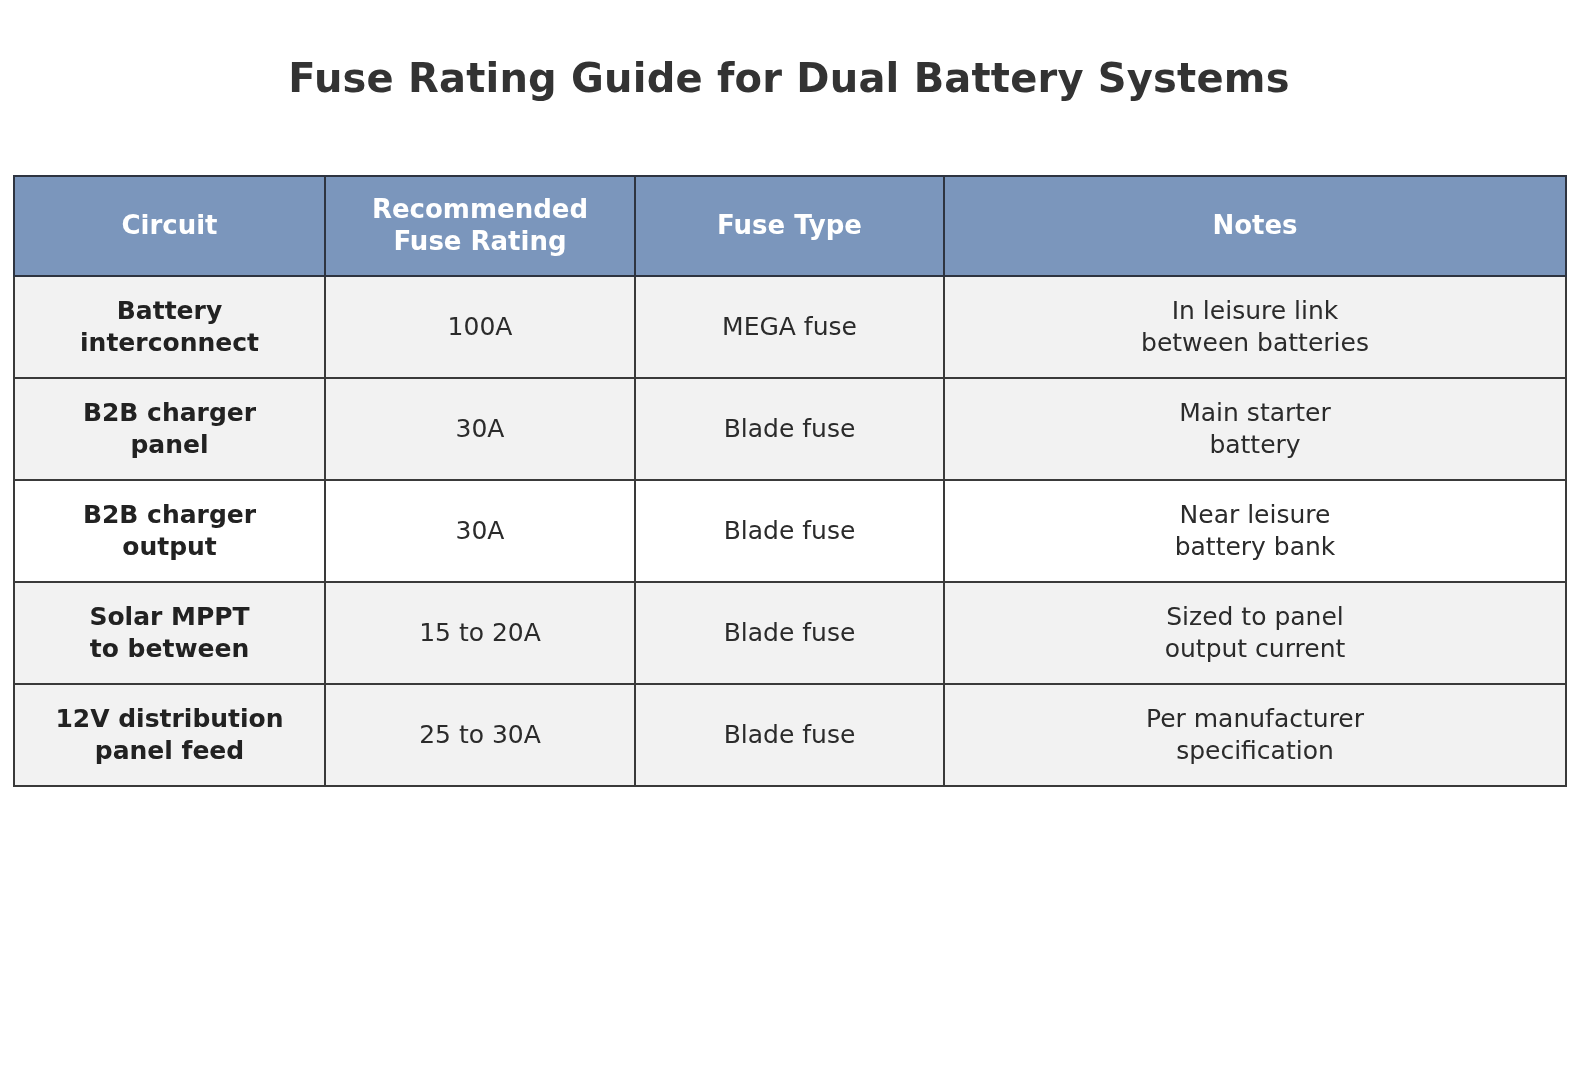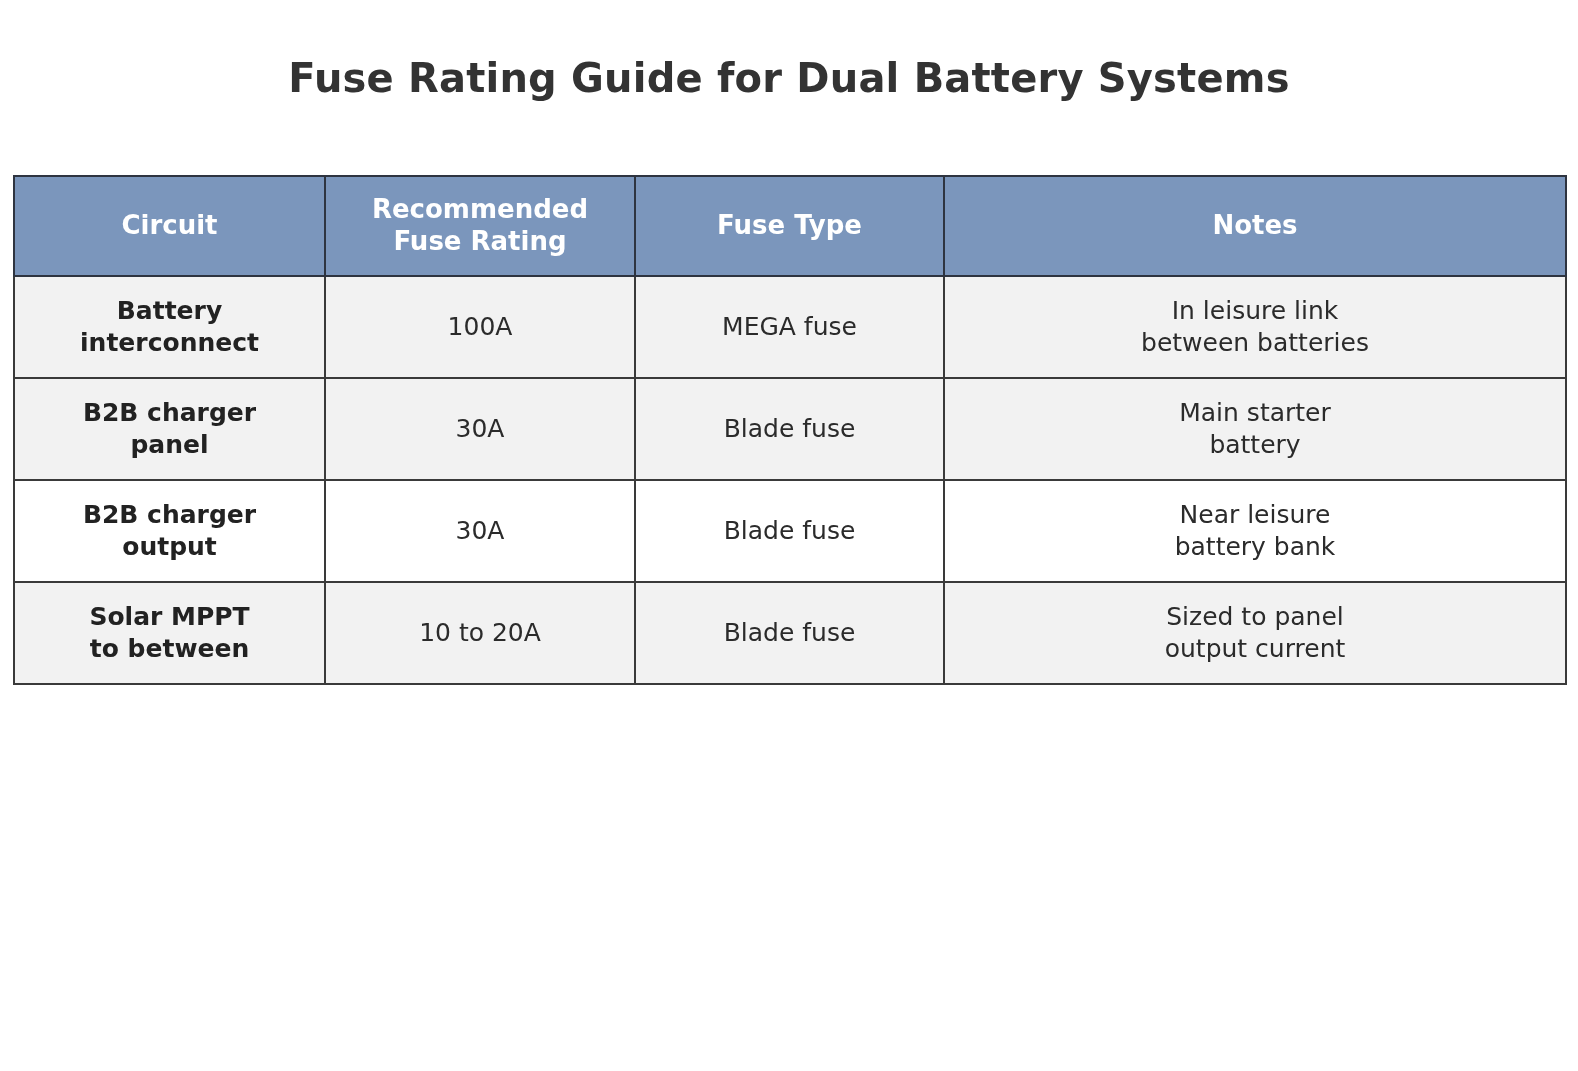--- a/index.html
+++ b/index.html
@@ -166,29 +166,43 @@
             <span class="cell-line">Near leisure</span>
             <span class="cell-line">battery bank</span>
           </td>
         </tr>
 
         <tr class="odd">
           <td class="circuit">
             <span class="cell-line">Solar MPPT</span>
             <span class="cell-line">to between</span>
           </td>
-          <td>10 to 20A</td>
+          <td>15 to 20A</td>
           <td>
             <span class="cell-line">Blade fuse</span>
           </td>
           <td>
             <span class="cell-line">Sized to panel</span>
             <span class="cell-line">output current</span>
           </td>
         </tr>
 
 
+        <tr class="odd">
+          <td class="circuit">
+            <span class="cell-line">12V distribution</span>
+            <span class="cell-line">panel feed</span>
+          </td>
+          <td>25 to 30A</td>
+          <td>
+            <span class="cell-line">Blade fuse</span>
+          </td>
+          <td>
+            <span class="cell-line">Per manufacturer</span>
+            <span class="cell-line">specification</span>
+          </td>
+        </tr>
 
       </tbody>
     </table>
   </div>
 
 </div>
 
 </body></html>

